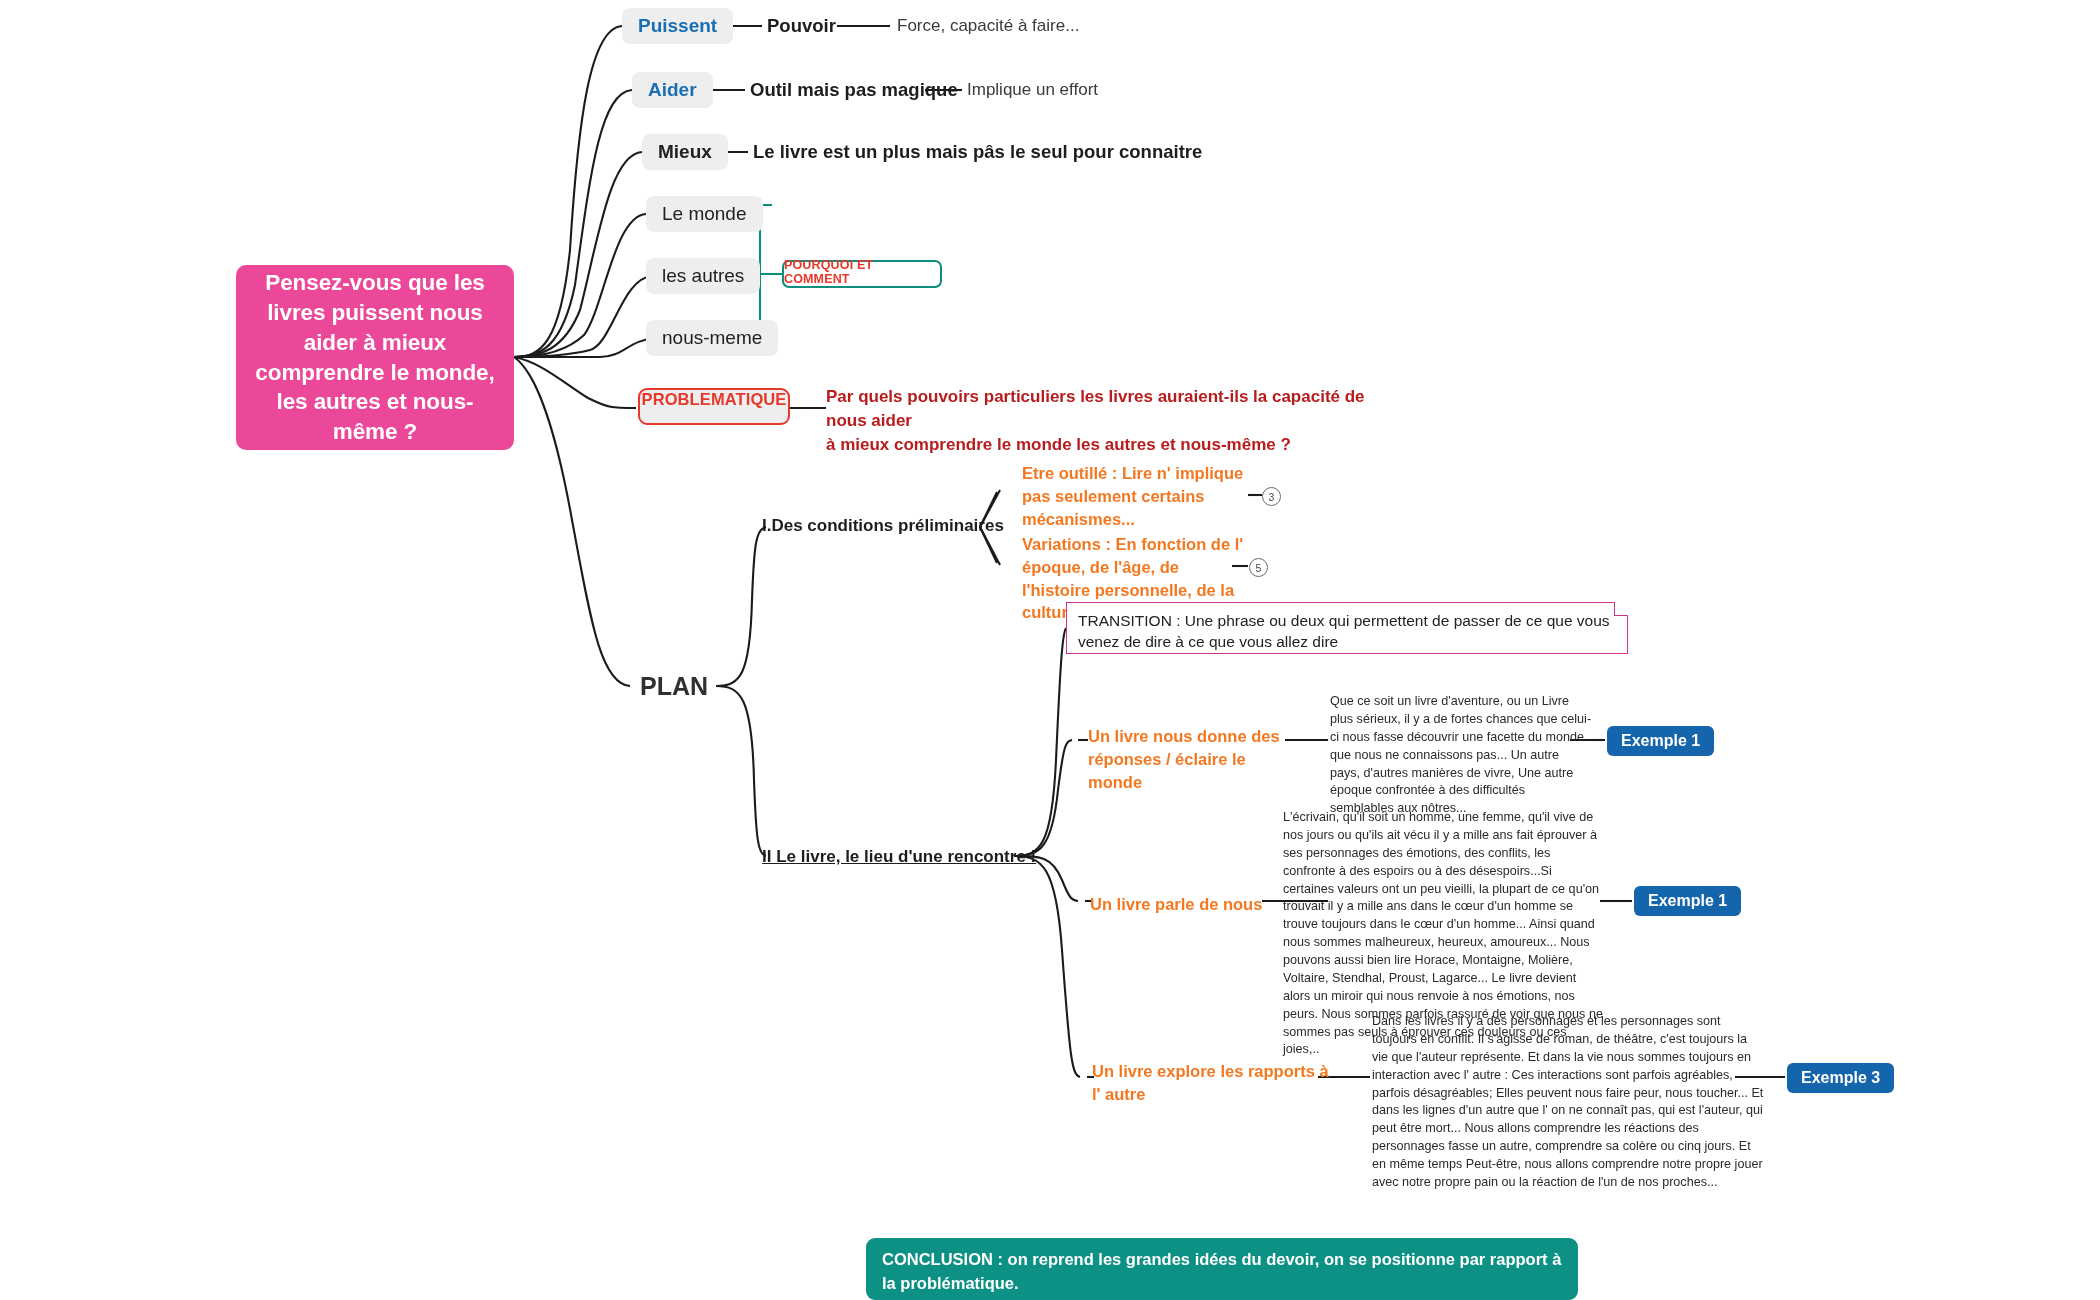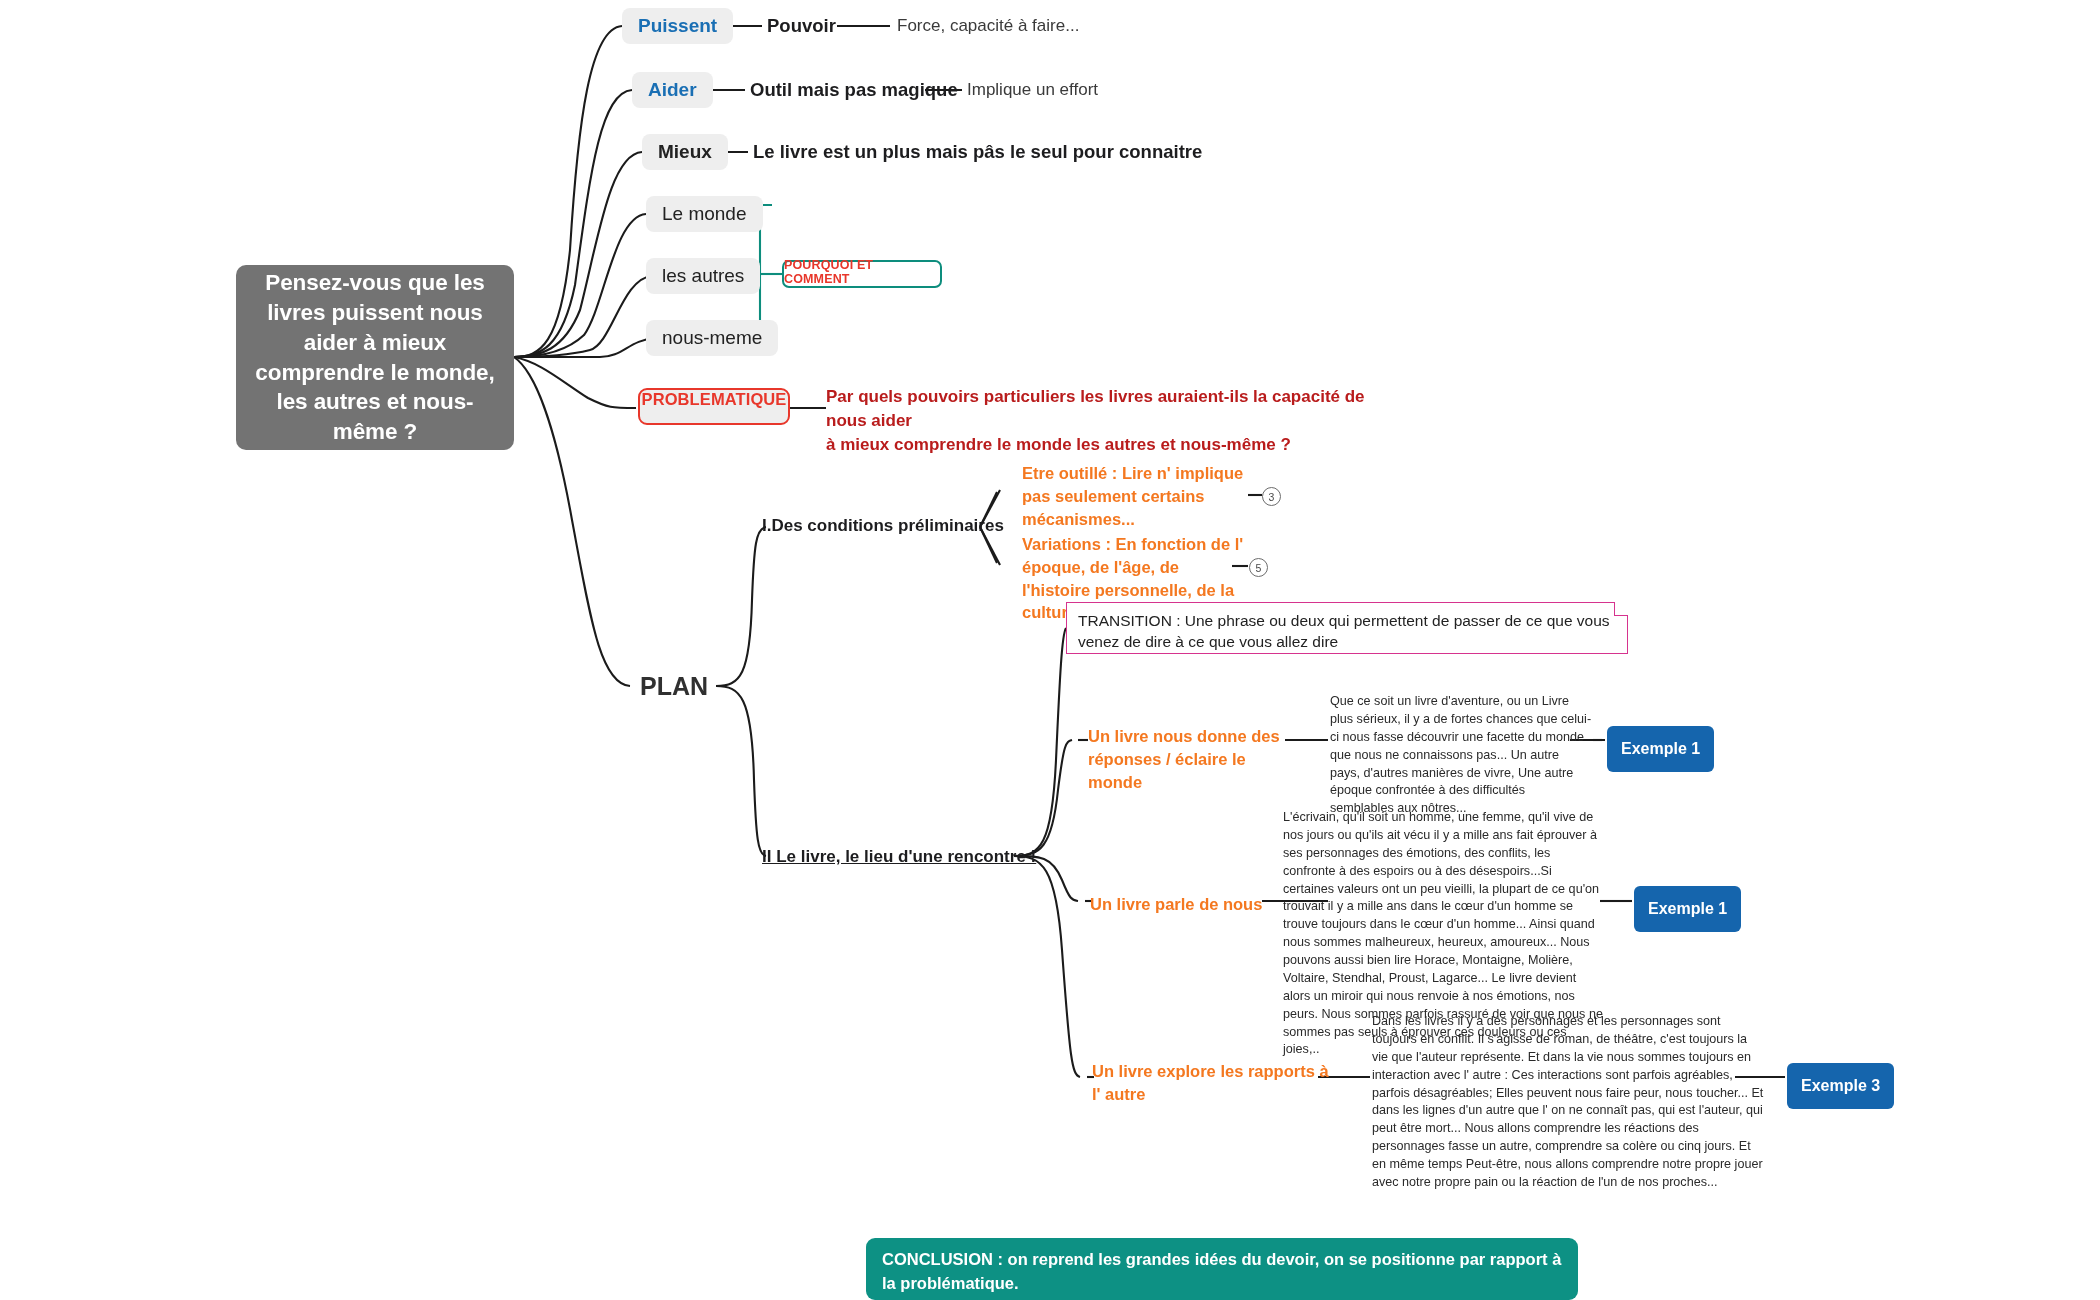--- a/index.html
+++ b/index.html
@@ -28,21 +28,21 @@
     width: 2100px;
     height: 1300px;
     pointer-events: none;
   }
   .node { position: absolute; box-sizing: border-box; }
 
   
   .root-node {
     left: 236px; top: 265px;
     width: 278px; height: 185px;
-    background: #737373;
+    background: #ec4899;
     border-radius: 10px;
     color: #ffffff;
     font-size: 22.5px;
     font-weight: bold;
     line-height: 1.32;
     display: flex;
     align-items: center;
     justify-content: center;
     text-align: center;
     padding: 6px 14px;
@@ -167,21 +167,21 @@
   
   .exemple {
     position: absolute;
     background: #1565ad;
     border-radius: 6px;
     color: #ffffff;
     font-size: 16px;
     font-weight: bold;
     height: 30px;
     display: flex; align-items: center; justify-content: center;
-    padding: 8px 14px;
+    padding: 0 14px;
   }
 
   
   .conclusion {
     position: absolute;
     left: 866px; top: 1238px;
     width: 712px; height: 62px;
     background: #0d9184;
     border-radius: 9px;
     color: #ffffff;

